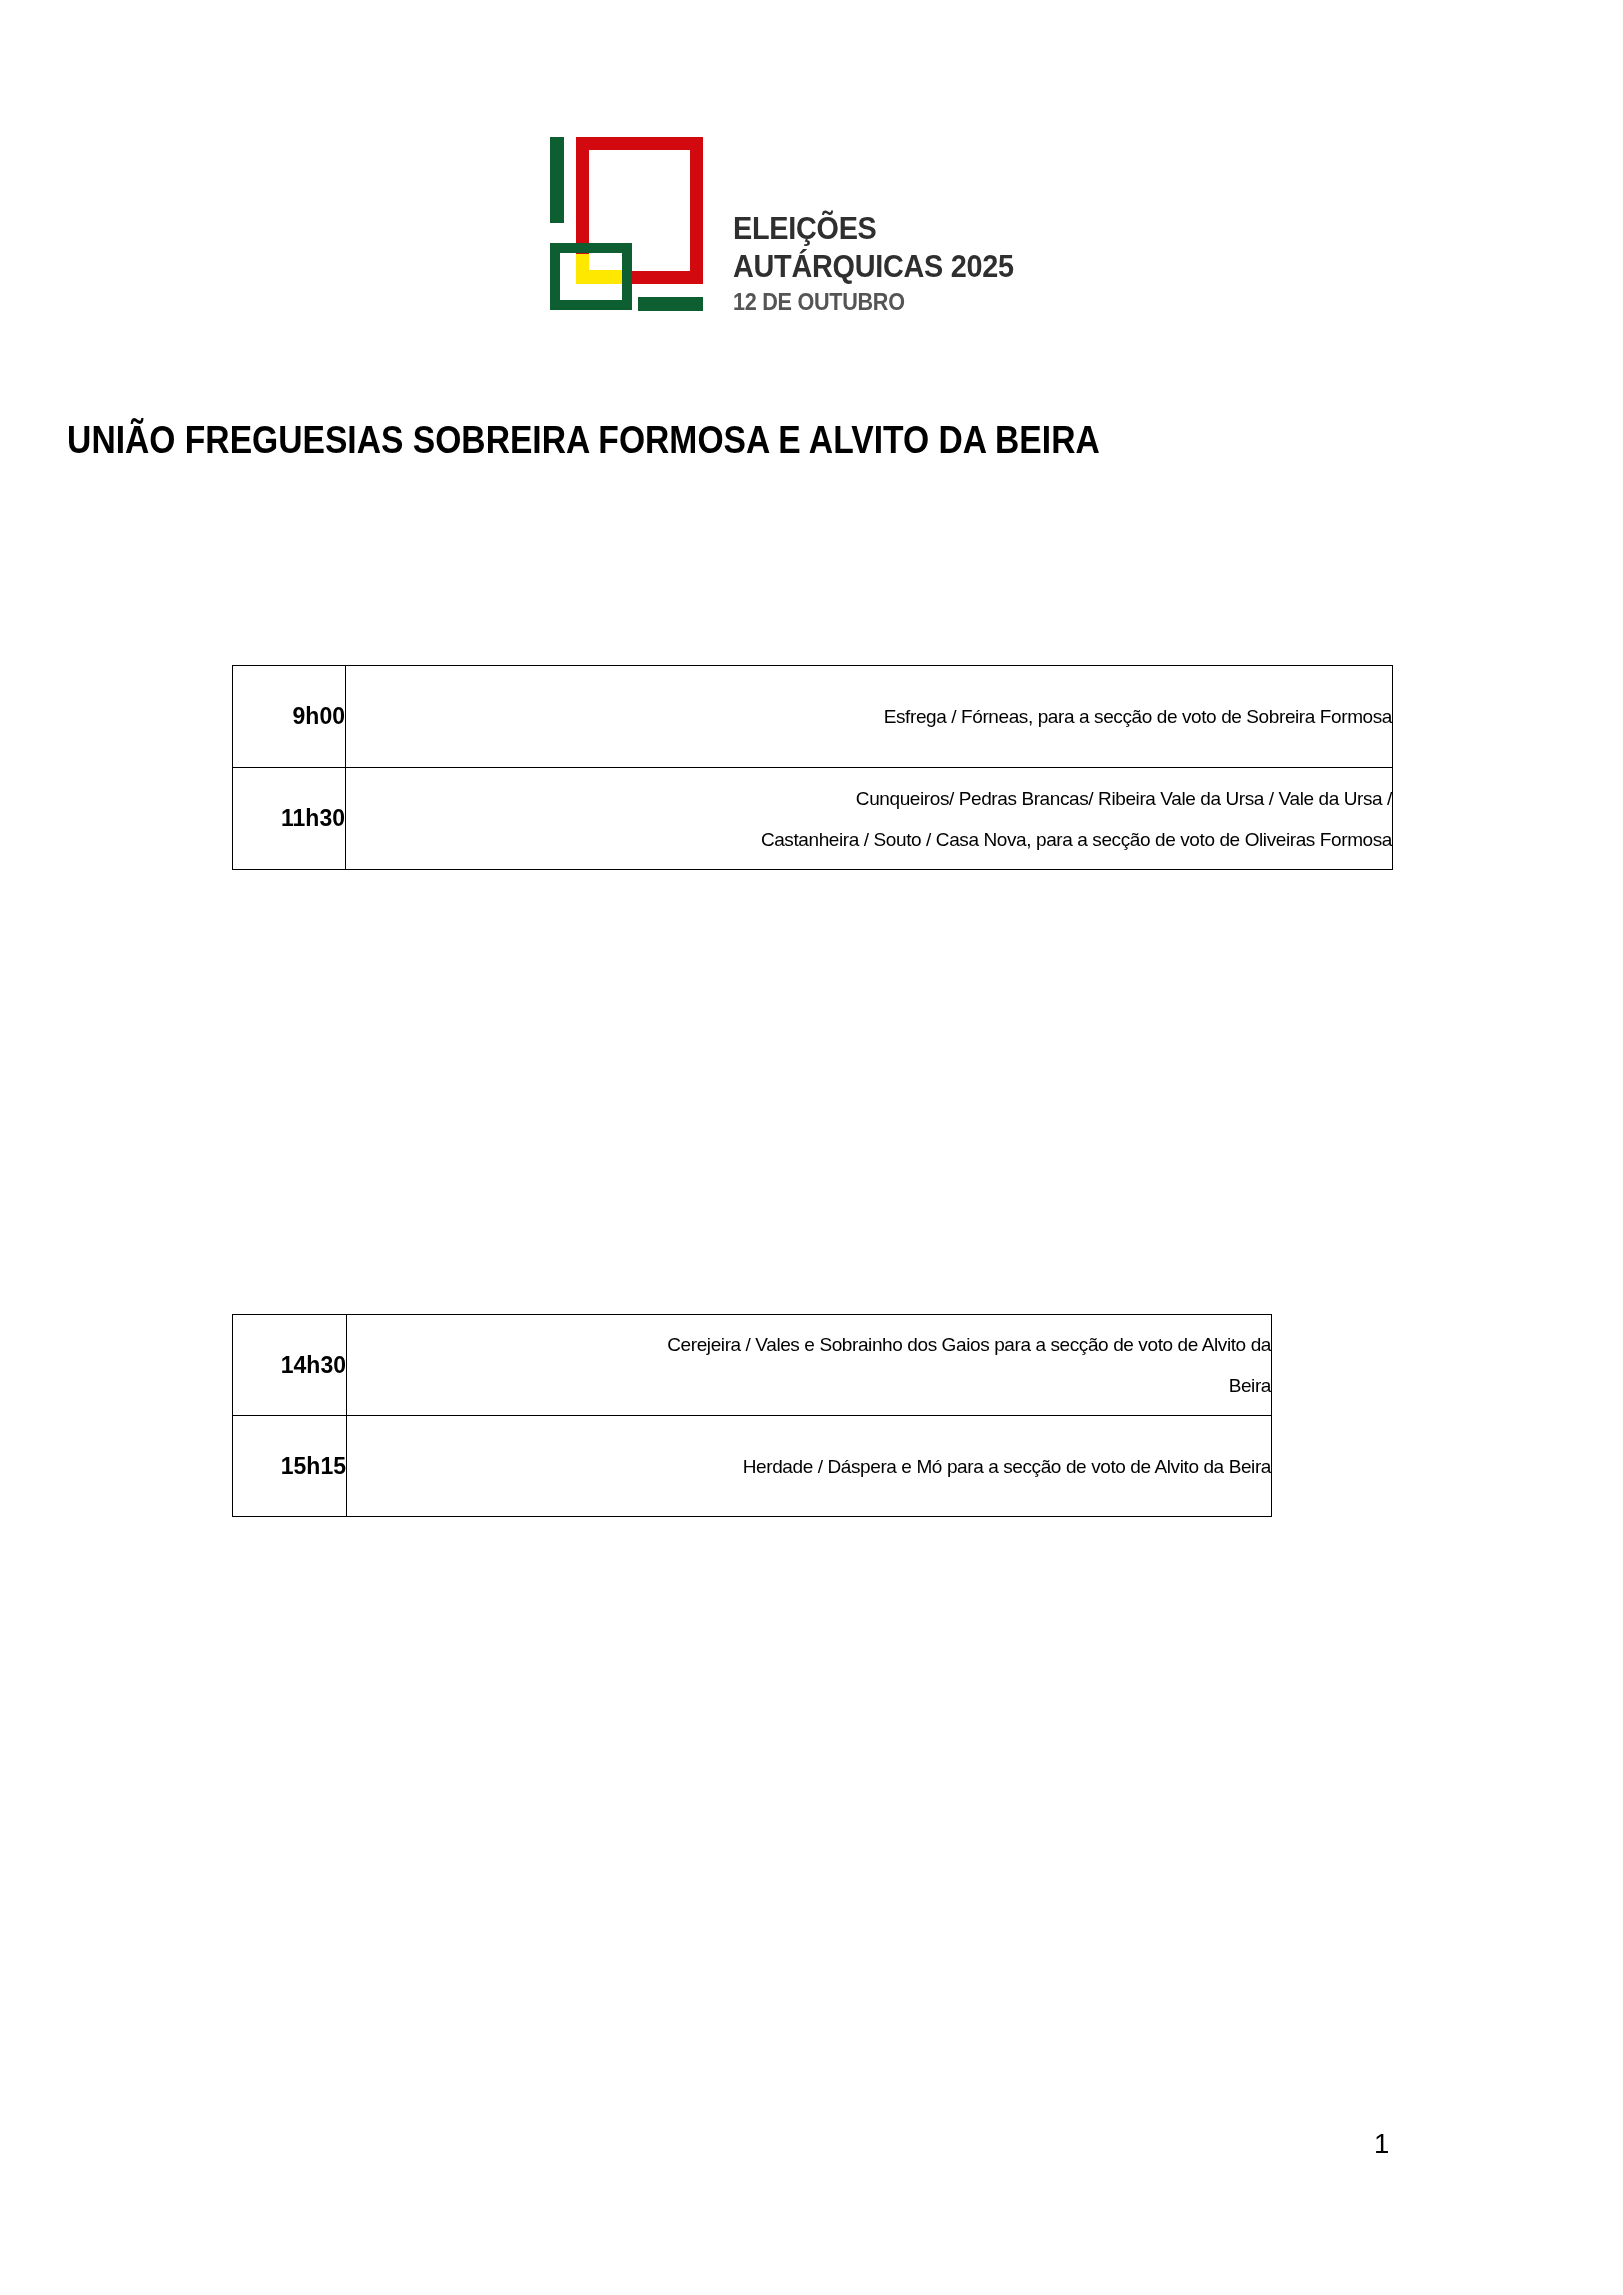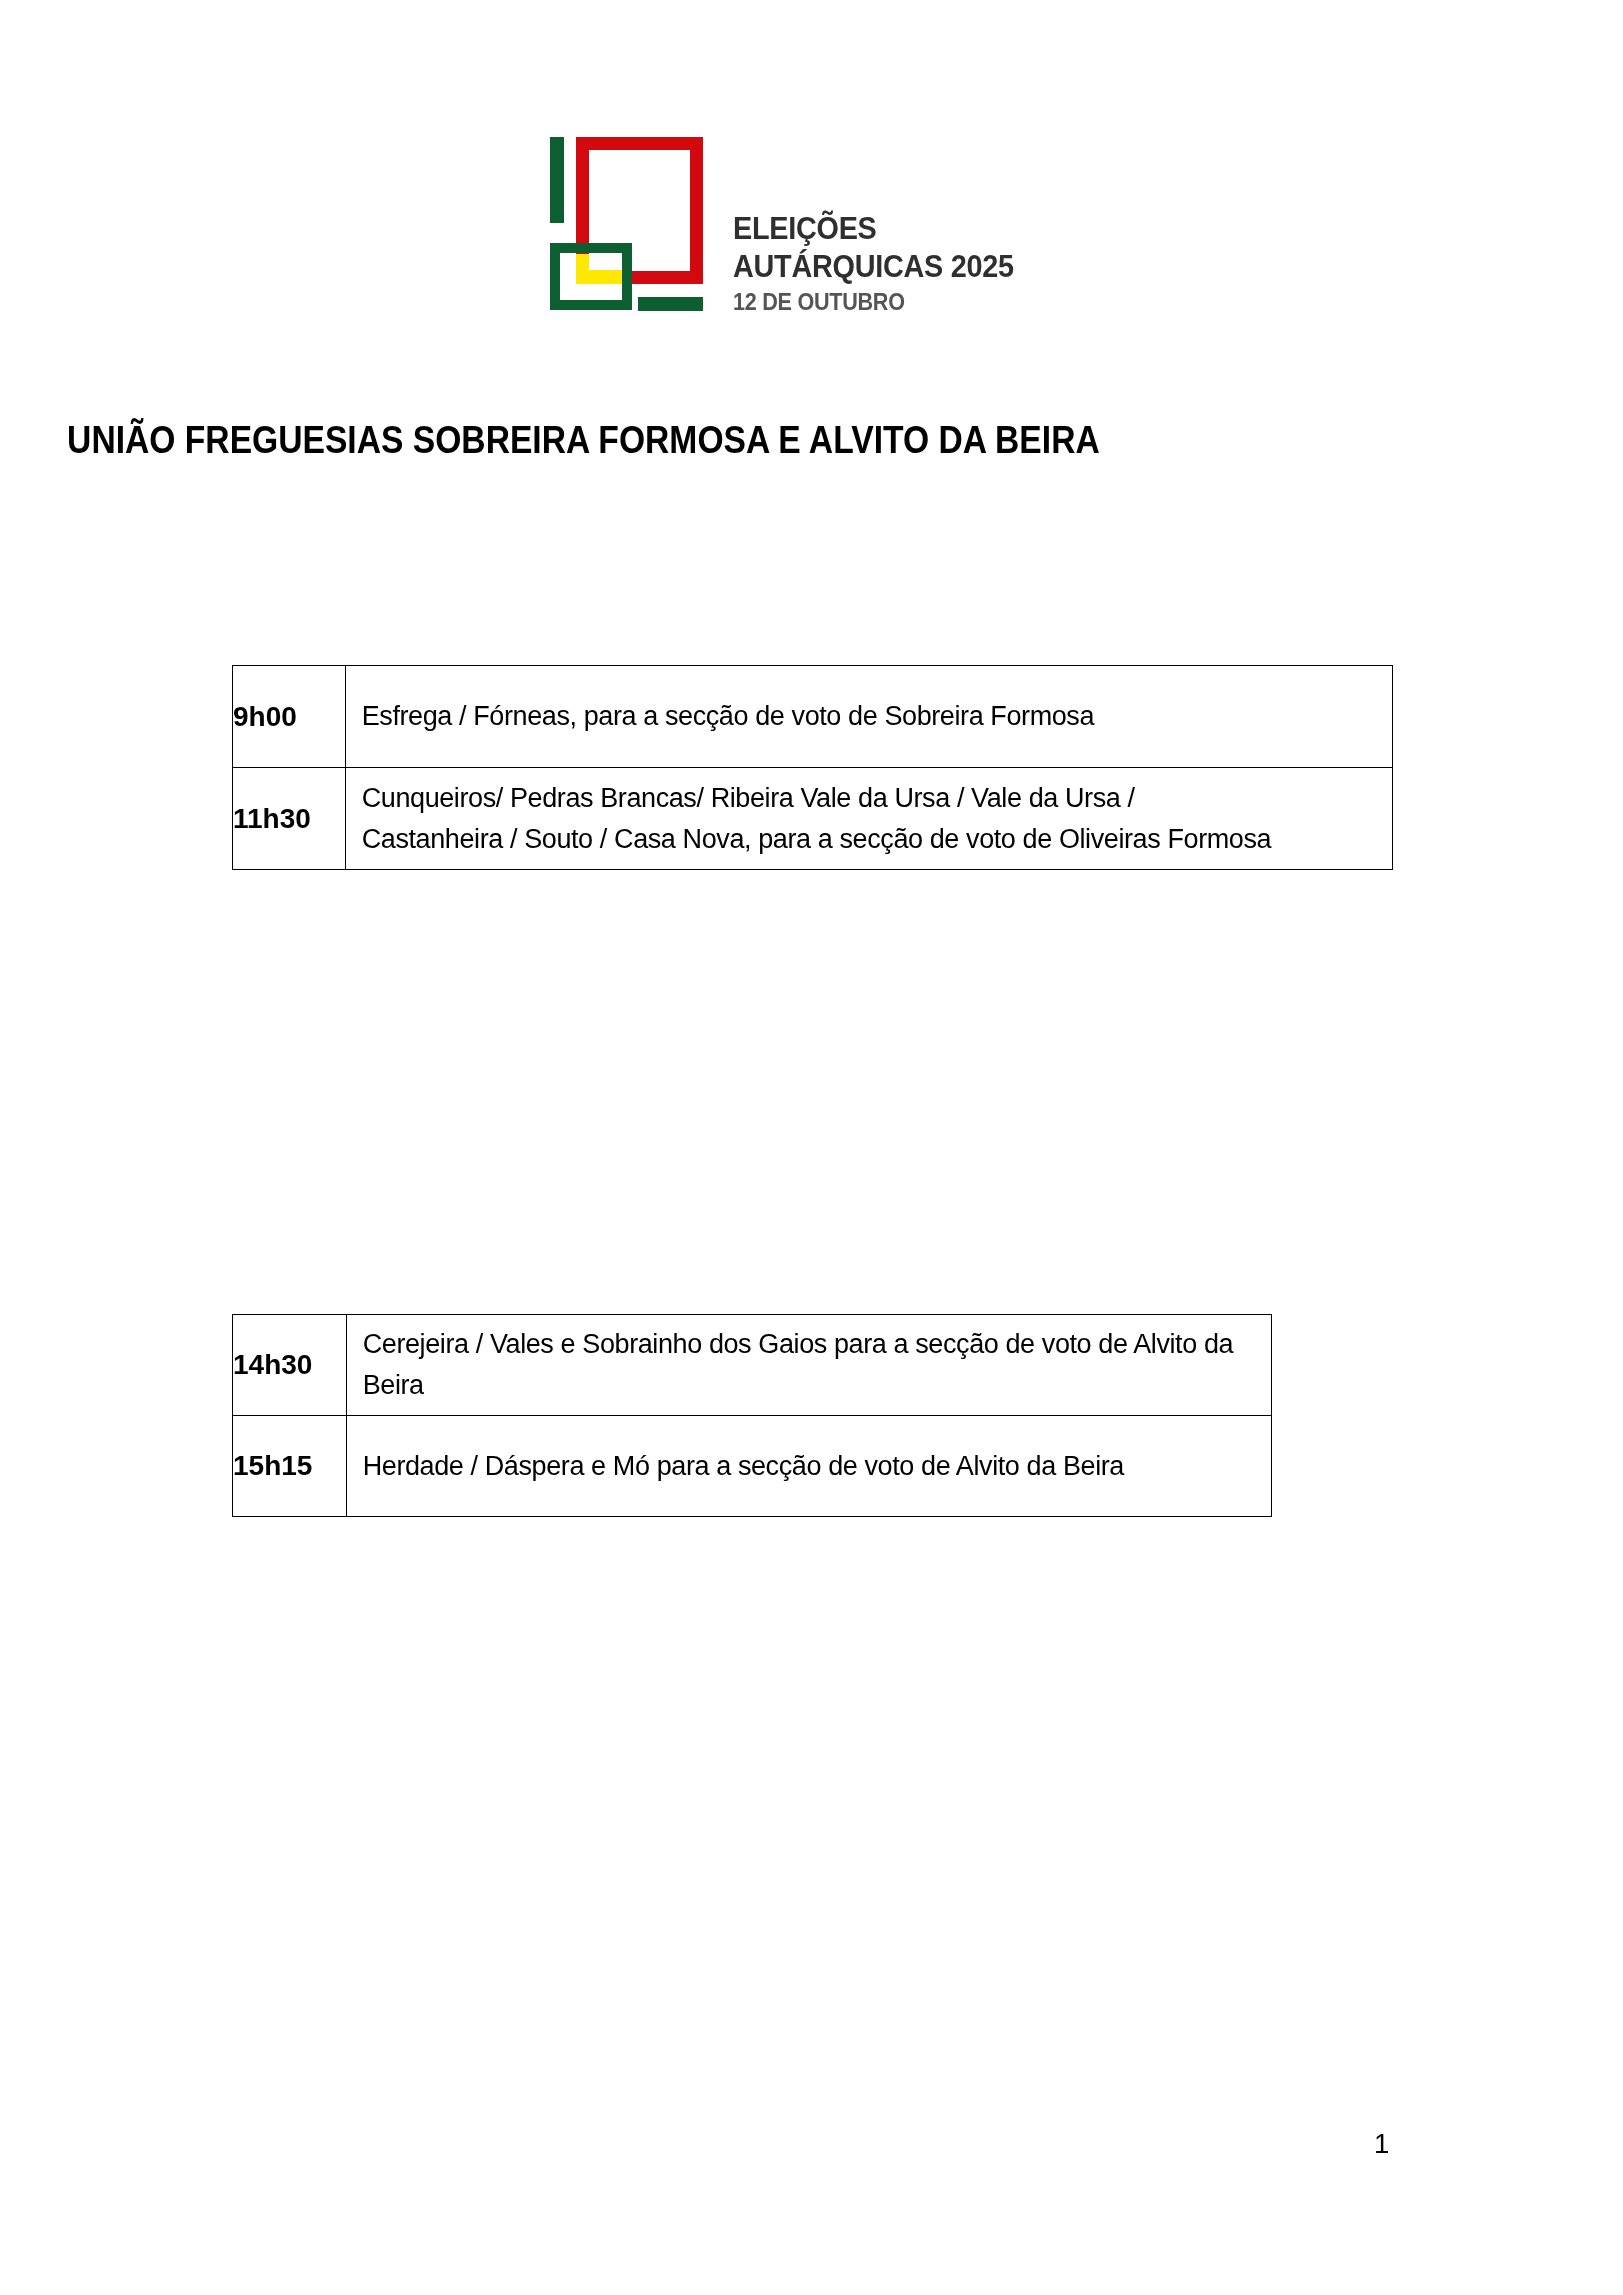--- a/index.html
+++ b/index.html
@@ -21,22 +21,22 @@
   .lt3 { top: 153px; font-size: 24px; line-height: 24px; color: #555555; transform: scaleX(0.9); transform-origin: left top; }
 
   
   .title-wrap { position: absolute; left: 0; width: 1623px; top: 419px; text-align: left; }
   .title { display: inline-block; font-weight: bold; font-size: 38px; line-height: 42px;
            white-space: nowrap; transform: scaleX(0.885); transform-origin: center top; }
 
   
   table.sched { position: absolute; border-collapse: collapse; table-layout: fixed; }
   table.sched td { border: 1.3px solid #000; padding: 0; vertical-align: middle; }
-  td.time { font-weight: bold; font-size: 28px; text-align: left; }
-  td.desc { font-size: 27px; padding-left: 15.7px !important; line-height: 41px; }
+  td.time { font-weight: bold; font-size: 23px; text-align: right; }
+  td.desc { font-size: 19px; padding-left: 15.7px !important; line-height: 41px; text-align: right; }
   .line { display: block; white-space: nowrap; letter-spacing: -0.4px; }
 
   .t1 { left: 232px; top: 665px; width: 1161px; }
   .t2 { left: 232px; top: 1314px; width: 1040px; }
 
   .page-num { position: absolute; left: 1374px; top: 2127px; font-size: 27.5px; line-height: 33px; }
 </style>
 </head>
 <body>
 

